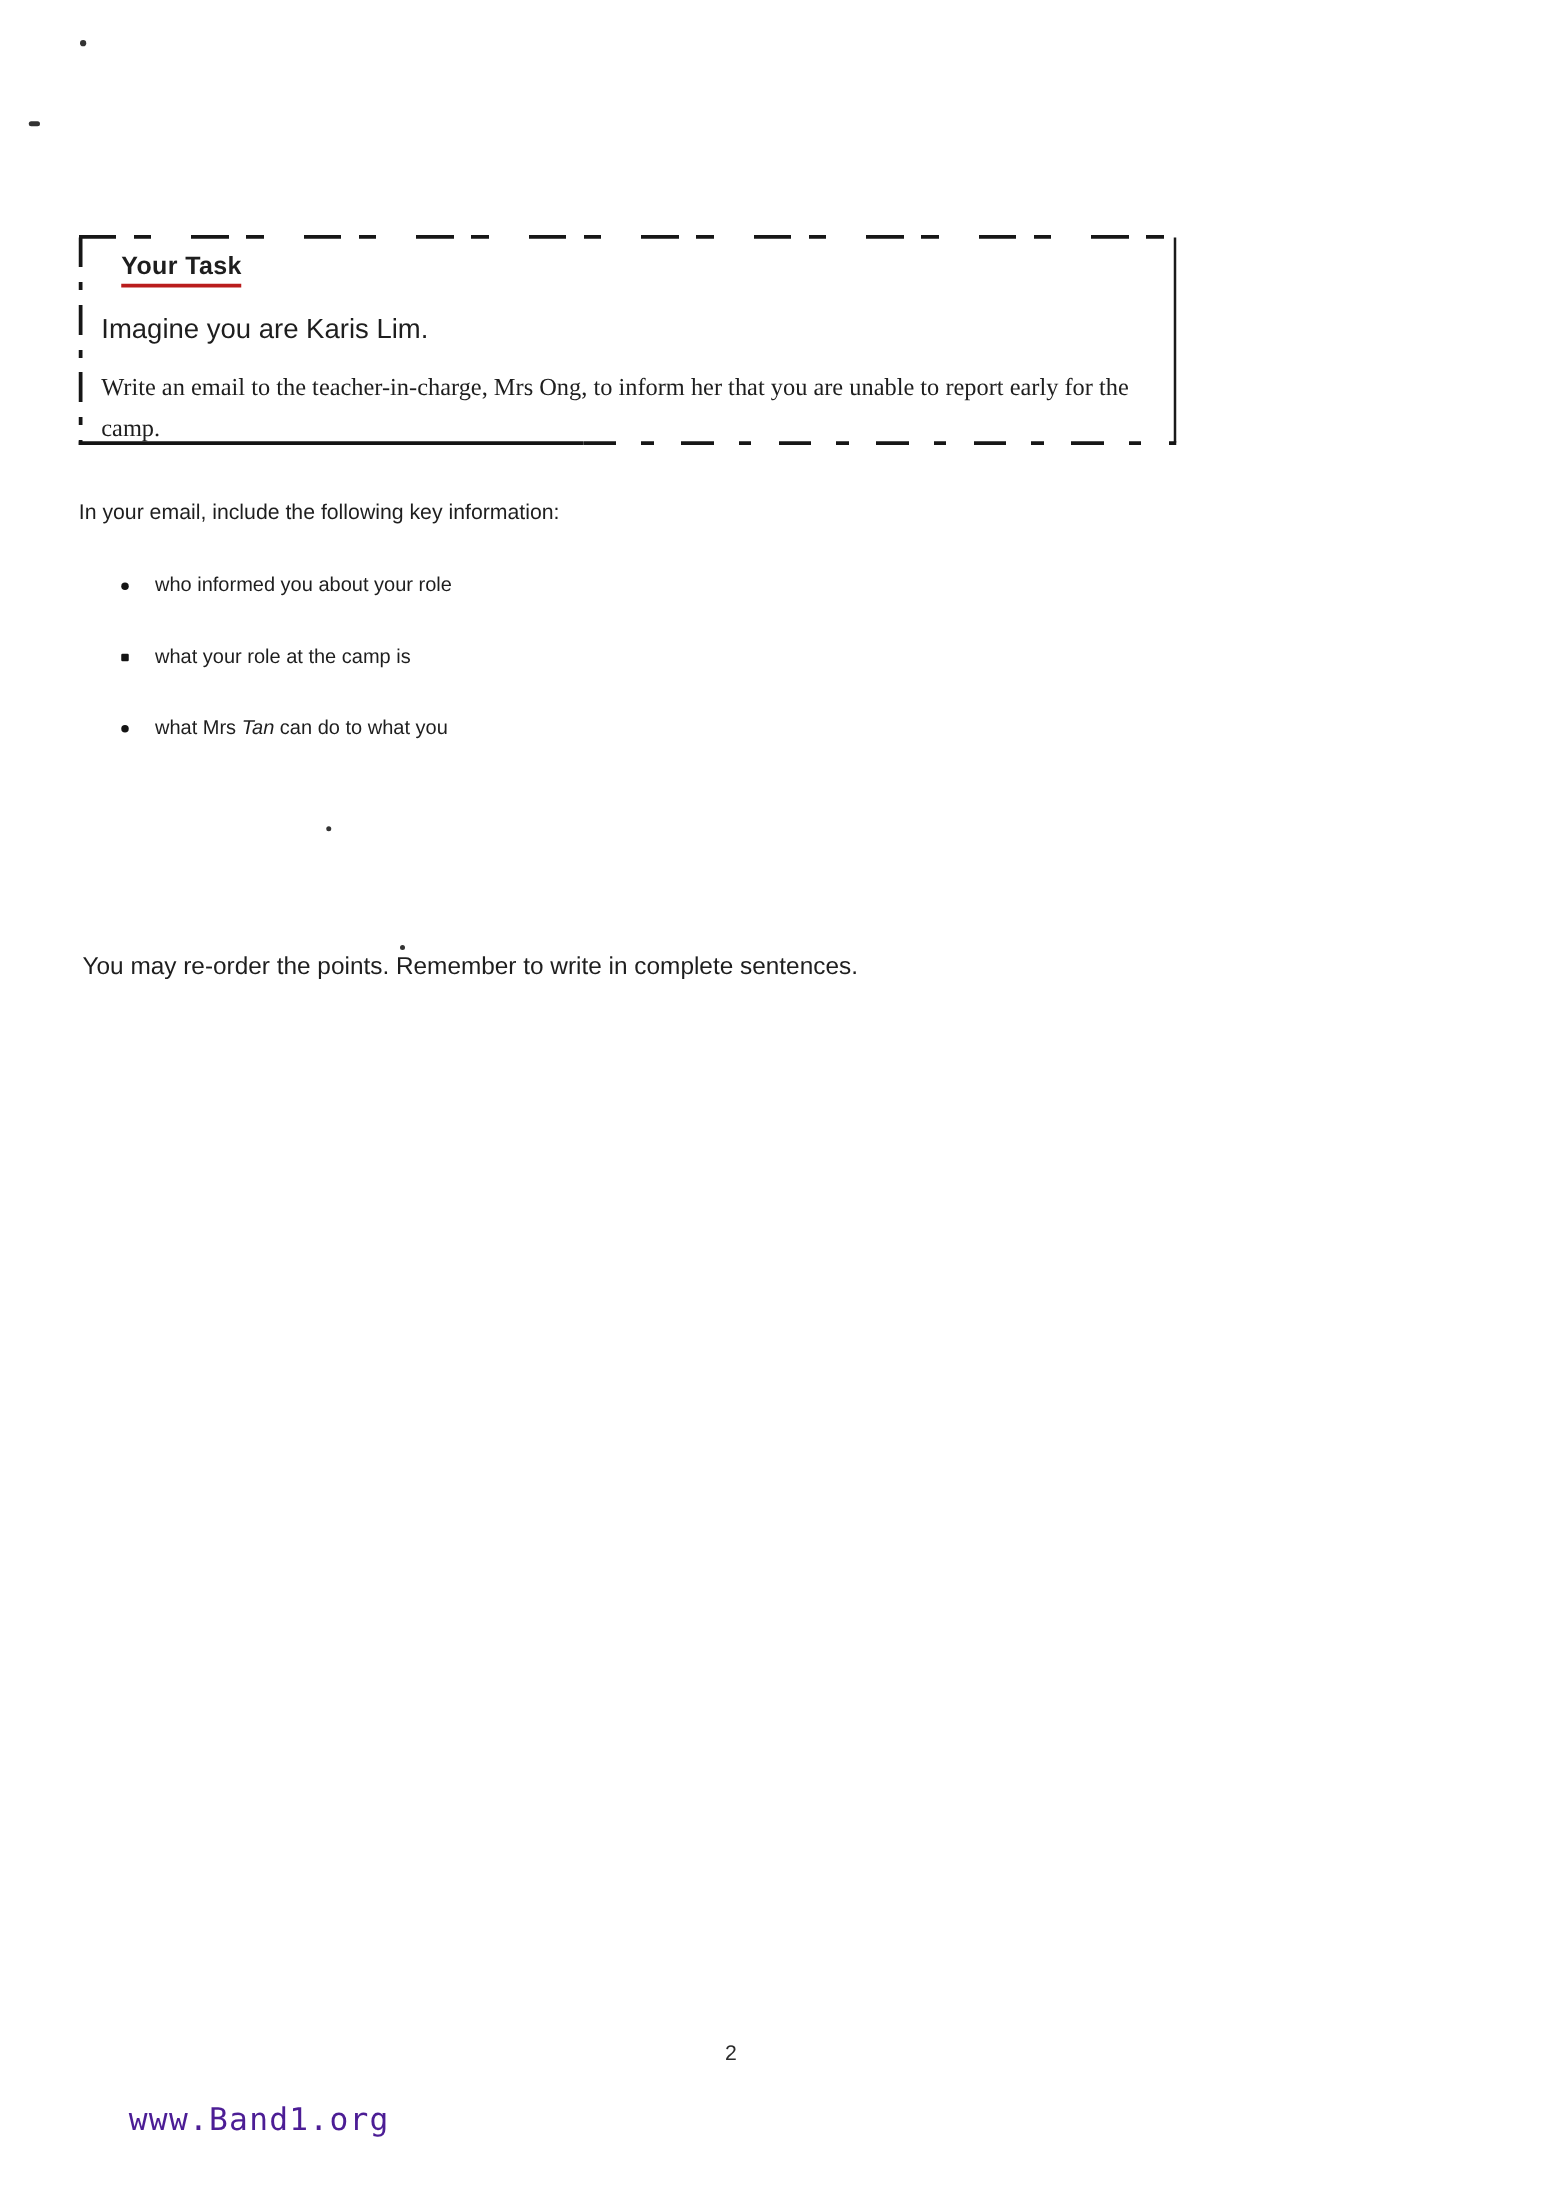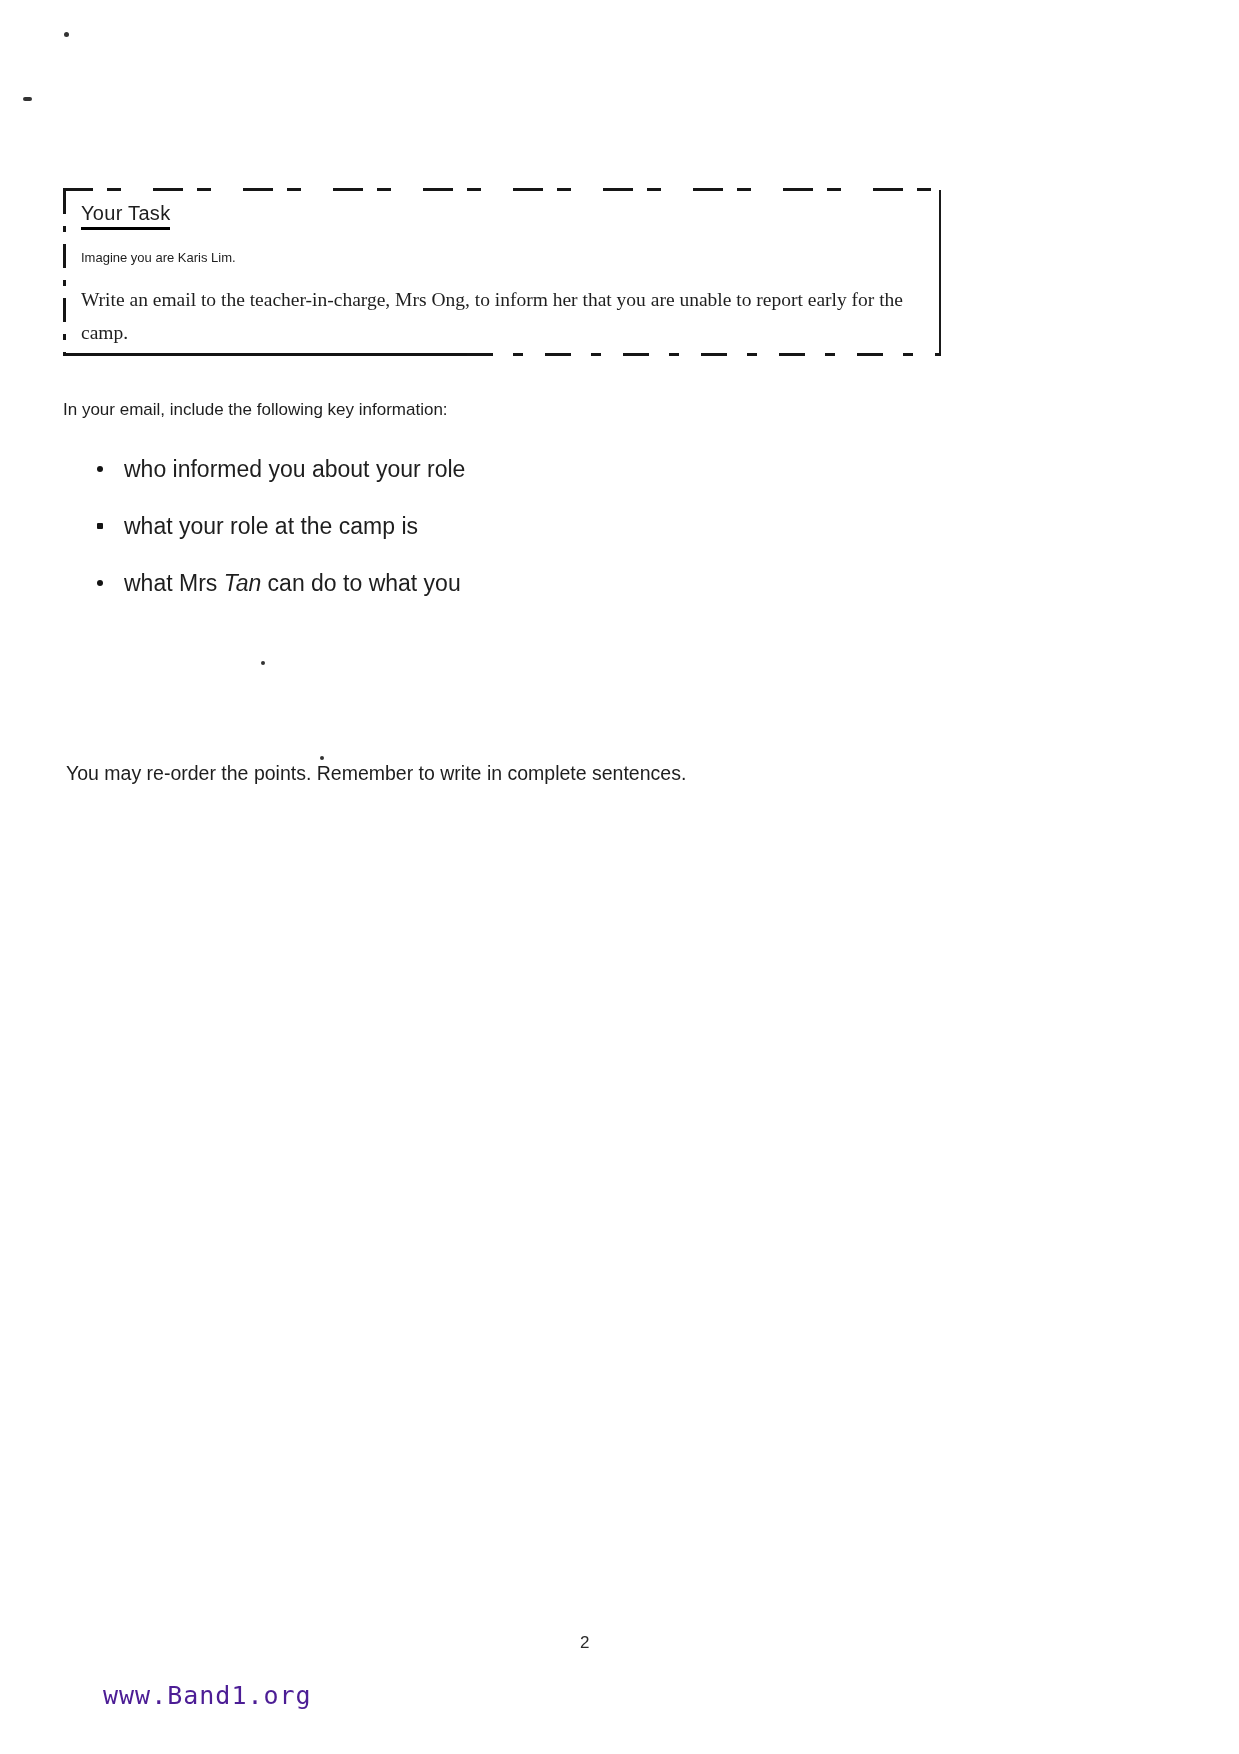--- a/index.html
+++ b/index.html
@@ -49,29 +49,29 @@
   }
   .edge-bottom-dash {
     left: 46%; right: 0; bottom: 0; height: 3px;
     background-image: repeating-linear-gradient(90deg,
       #161616 0 26px, transparent 26px 46px,
       #161616 46px 56px, transparent 56px 78px);
   }
   .task-heading {
     display: inline-block;
     font-size: 20px;
-    font-weight: normal;
+    font-weight: bold;
     letter-spacing: 0.3px;
-    border-bottom: 3px solid #000000;
+    border-bottom: 3px solid #b91c1c;
     padding-bottom: 2px;
-    margin: 2px 0 0 0;
+    margin: 2px 0 0 16px;
   }
   .task-line1 {
     margin-top: 20px;
-    font-size: 13px;
+    font-size: 22px;
   }
   .task-line2 {
     margin-top: 18px;
     font-size: 19.5px;
     line-height: 33px;
     font-family: Liberation Serif, serif;
   }
   
   .intro {
     position: absolute;
@@ -83,21 +83,21 @@
     position: absolute;
     left: 97px;
     top: 459px;
     margin: 0;
     padding: 0;
     list-style: none;
   }
   .bullet-list li {
     position: relative;
     padding-left: 27px;
-    font-size: 23px;
+    font-size: 16px;
     line-height: 20px;
     margin-bottom: 37px;
     white-space: nowrap;
   }
   .bullet-dot {
     position: absolute;
     left: 0;
     top: 7px;
     width: 6px;
     height: 6px;

